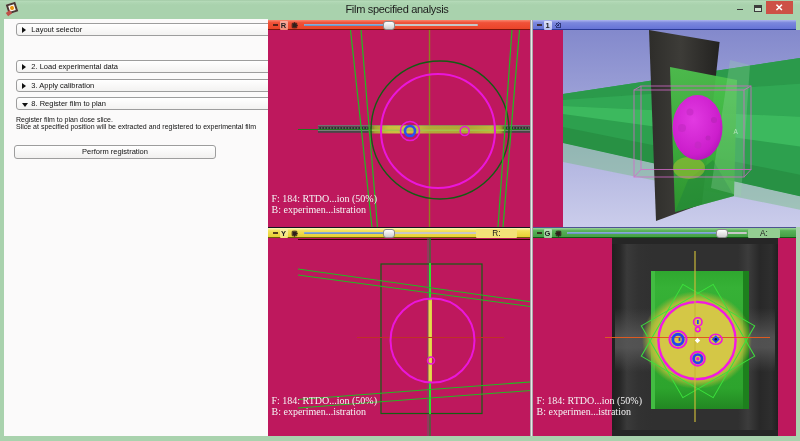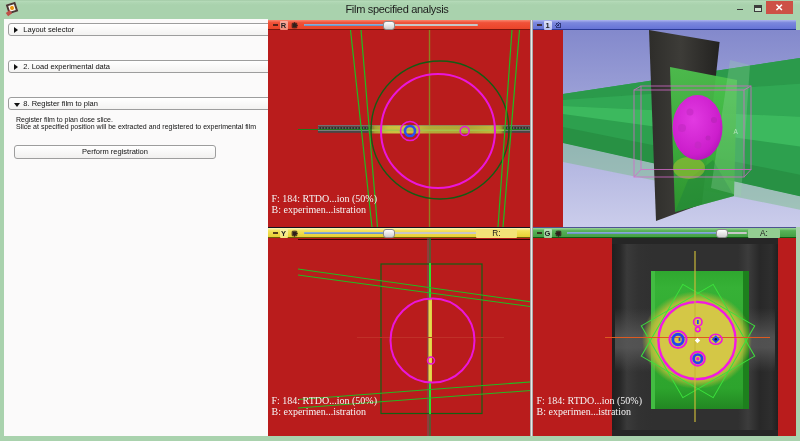--- a/index.html
+++ b/index.html
@@ -13,21 +13,21 @@
   #appicon { left:7px; top:3px; width:10px; height:10px; transform:rotate(-18deg); background:#fdf6ee; border:2px solid #4a3a34; }
   #appicon .dot { position:absolute; left:1px; top:1px; width:4px; height:4px; border-radius:50%; background:#e8940c; }
   #appicon .red { position:absolute; left:-4px; top:5px; width:5px; height:4px; background:#c05048; transform:rotate(-18deg); }
   .mini { left:737px; top:8.5px; width:5.5px; height:1.8px; background:#3c3c3c; }
   .maxi { left:754px; top:4.5px; width:8px; height:7.5px; border:1px solid #3c3c3c; background:#cfe6d1; }
   .maxi .in { position:absolute; left:0; top:0; width:6px; height:2px; background:#3c3c3c; }
   #closebtn { left:765.5px; top:0.5px; width:27.5px; height:13.5px; background:#cd5146; color:#fff; font-size:10px; font-weight:bold; text-align:center; line-height:13.5px; }
 
   
   #panel { left:4px; top:19px; width:264px; height:417px; background:#fbfafa; }
-  .cbtn { position:absolute; left:4px; width:304px; height:13.2px; background:linear-gradient(#ffffff,#f3f2f1); border:1px solid #9d9d9d; border-radius:3px; font-size:7.5px; color:#111; }
+  .cbtn { position:absolute; left:12px; width:304px; height:13.2px; background:linear-gradient(#ffffff,#f3f2f1); border:1px solid #9d9d9d; border-radius:3px; font-size:7.5px; color:#111; }
   .cbtn .tri { position:absolute; left:5px; top:3.2px; width:0; height:0; }
   .tri.right { border-left:4px solid #111; border-top:3.4px solid transparent; border-bottom:3.4px solid transparent; }
   .tri.down { border-top:4.5px solid #111; border-left:3.5px solid transparent; border-right:3.5px solid transparent; top:4.5px; }
   .cbtn .lbl { position:absolute; left:14.3px; top:0; line-height:12.8px; }
   #desc { left:12px; top:96.8px; width:256px; font-size:7px; color:#111; line-height:7.2px; white-space:nowrap; }
   #perform { left:10px; top:126px; width:202px; height:14px; background:linear-gradient(#ffffff,#f1f0ef); border:1px solid #9d9d9d; border-radius:3px; font-size:7.5px; color:#111; text-align:center; line-height:12.5px; }
 
   
   .vh { position:absolute; height:10px; }
   .vh .dash { position:absolute; top:4.2px; width:4.5px; height:1.5px; background:#301812; opacity:.8; }
@@ -44,21 +44,21 @@
   #yh { left:268px; top:228px; width:262px; background:linear-gradient(#fdf7c0,#f3e25a 30%,#e7cf33); border-bottom:1px solid #6e5d06; }
   #yh .box { background:linear-gradient(#faf0a0,#f3e277); }
   #yh .vlabel { background:#f2e377; }
   #gh { left:533px; top:228px; width:263px; background:linear-gradient(#9ed59b,#57b357 30%,#459e45); border-bottom:1px solid #0f5c12; }
   #gh .box { background:linear-gradient(#bce2b9,#94ce92); }
   #gh .vlabel { background:#93cd91; }
   #th { left:533px; top:20px; width:263px; background:linear-gradient(#aeb6ee,#7b87dd 30%,#6673d6); border-bottom:1px solid #2b3a96; }
   #th .box { background:linear-gradient(#dfe3f8,#b4bcee); }
 
   
-  .vc { position:absolute; background:#b91c1c;padding-left:30px; }
+  .vc { position:absolute; background:#be185d;padding-left:30px; }
   #rc { left:268px; top:30px; width:262px; height:197px; }
   #tc { left:533px; top:30px; width:263px; height:197px; }
   #yc { left:268px; top:238px; width:262px; height:198px; }
   #gc { left:533px; top:238px; width:263px; height:198px; }
   .corner { position:absolute; left:3.5px; font-family:"Liberation Serif", serif; font-size:10px; color:#f4f4f4; line-height:11.5px; white-space:pre; }
 </style>
 </head>
 <body>
 
 <div class="abs" id="titlebar"></div>
@@ -74,20 +74,24 @@
 <div class="abs" id="closebtn">✕</div>
 
 <div class="abs" id="panel">
   <div class="cbtn" style="top:4.3px">
       <span class="tri right"></span>
       <span class="lbl">Layout selector</span>
     </div>
   <div class="cbtn" style="top:41.3px">
       <span class="tri right"></span>
       <span class="lbl">2. Load experimental data</span>
+    </div>
+  <div class="cbtn" style="top:60.3px">
+      <span class="tri right"></span>
+      <span class="lbl">3. Apply calibration</span>
     </div>
   <div class="cbtn" style="top:78.2px">
       <span class="tri down"></span>
       <span class="lbl">8. Register film to plan</span>
     </div>
   <div class="abs" id="desc">Register film to plan dose slice.<br>Slice at specified position will be extracted and registered to experimental film</div>
   <div class="abs" id="perform">Perform registration</div>
 </div>
 
 <div class="vh" id="rh">

